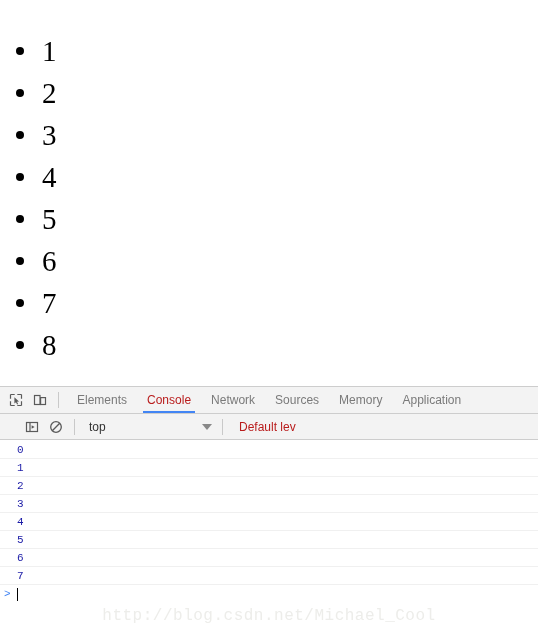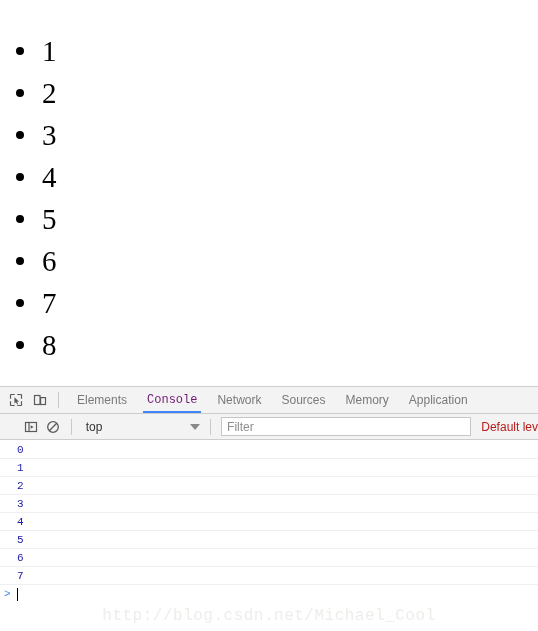--- a/index.html
+++ b/index.html
@@ -122,22 +122,21 @@
     align-items: center;
     padding: 0 10px;
     font-size: 12px;
     color: #7a7a7a;
     white-space: nowrap;
     position: relative;
     cursor: default;
   }
 
   .dt-tab.active {
-    color: #701a75;
-    font-family: Liberation Mono, monospace;
+    color: #b91c1c;
   }
 
   .dt-tab.active::after {
     content: "";
     position: absolute;
     left: 6px;
     right: 6px;
     bottom: 0;
     height: 2px;
     background: #4285f4;
@@ -361,21 +360,20 @@
         </svg>
       </div>
       <div class="vsep"></div>
 
       <div class="ctx-select">
         <span class="ctx-label">top</span>
         <span class="ctx-caret"></span>
       </div>
       <div class="vsep"></div>
 
-      <input class="filter-input" type="text" value="" placeholder="Filter" style="">
 
       <div class="level-select">
         <span>Default lev</span>
       </div>
     </div>
 
     <div class="console-body">
       <div class="console-row">0</div>
       <div class="console-row">1</div>
       <div class="console-row">2</div>

